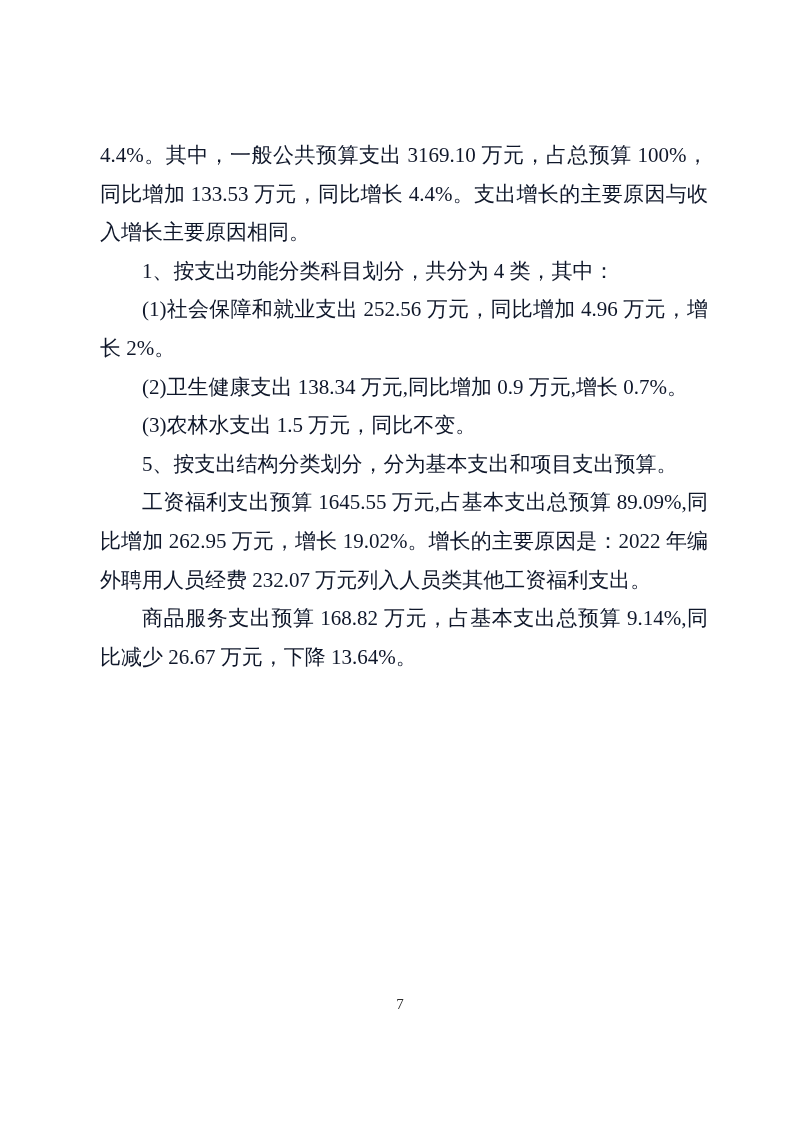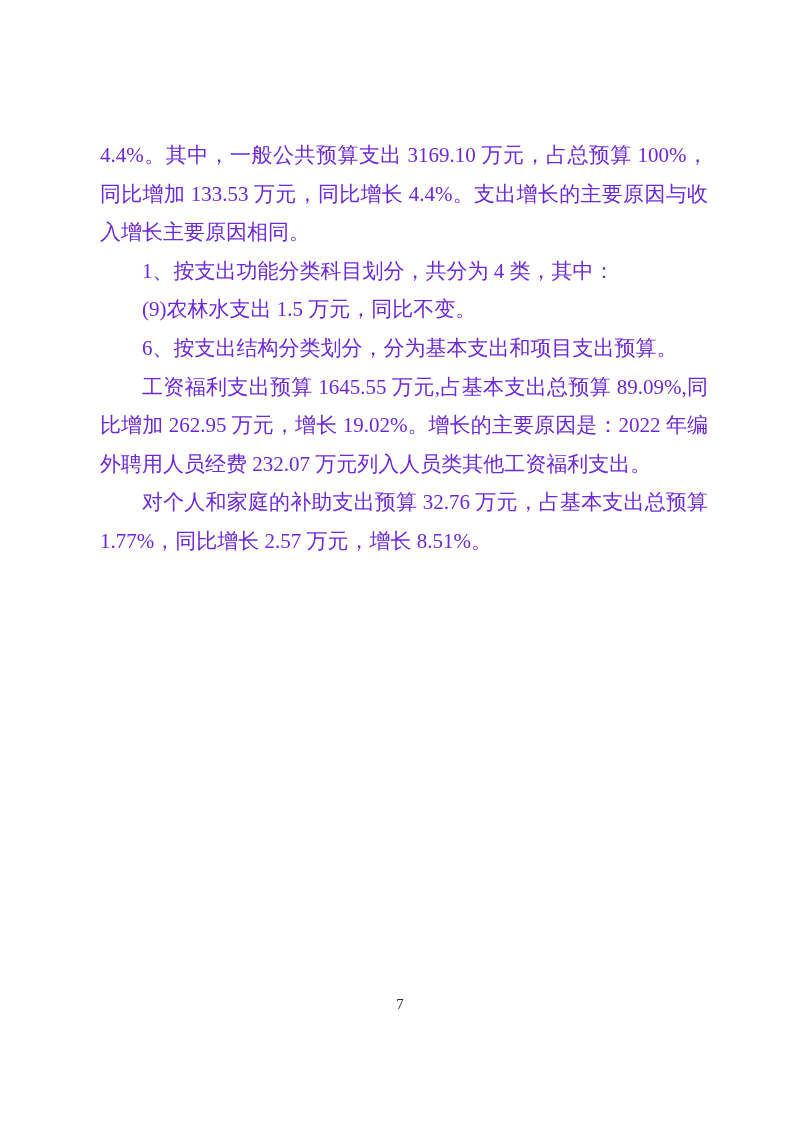--- a/index.html
+++ b/index.html
@@ -15,21 +15,21 @@
     overflow: hidden;
     font-family: "Liberation Serif", "DejaVu Serif", serif;
   }
   .content {
     position: absolute;
     left: 100px;
     top: 136px;
     width: 608px;
     font-size: 21px;
     line-height: 38.6px;
-    color: #6d28d9;
+    color: #0f172a;
     text-align: justify;
   }
   .content p {
     margin: 0;
     padding: 0;
     text-indent: 2em;
   }
   .content p.first {
     text-indent: 0;
   }
@@ -44,23 +44,25 @@
   }
 </style>
 </head>
 <body>
 
 <div class="page">
 
   <div class="content">
     <p class="first">4.4%。其中，一般公共预算支出 3169.10 万元，占总预算 100%，同比增加 133.53 万元，同比增长 4.4%。支出增长的主要原因与收入增长主要原因相同。</p>
     <p>1、按支出功能分类科目划分，共分为 4 类，其中：</p>
-    <p>(9)农林水支出 1.5 万元，同比不变。</p>
-    <p>6、按支出结构分类划分，分为基本支出和项目支出预算。</p>
+    <p>(1)社会保障和就业支出 252.56 万元，同比增加 4.96 万元，增长 2%。</p>
+    <p>(2)卫生健康支出 138.34 万元,同比增加 0.9 万元,增长 0.7%。</p>
+    <p>(3)农林水支出 1.5 万元，同比不变。</p>
+    <p>5、按支出结构分类划分，分为基本支出和项目支出预算。</p>
     <p>工资福利支出预算 1645.55 万元,占基本支出总预算 89.09%,同比增加 262.95 万元，增长 19.02%。增长的主要原因是：2022 年编外聘用人员经费 232.07 万元列入人员类其他工资福利支出。</p>
-    <p>对个人和家庭的补助支出预算 32.76 万元，占基本支出总预算 1.77%，同比增长 2.57 万元，增长 8.51%。</p>
+    <p>商品服务支出预算 168.82 万元，占基本支出总预算 9.14%,同比减少 26.67 万元，下降 13.64%。</p>
   </div>
 
   <div class="footer">
     <span>7</span>
   </div>
 
 </div>
 
 </body></html>

